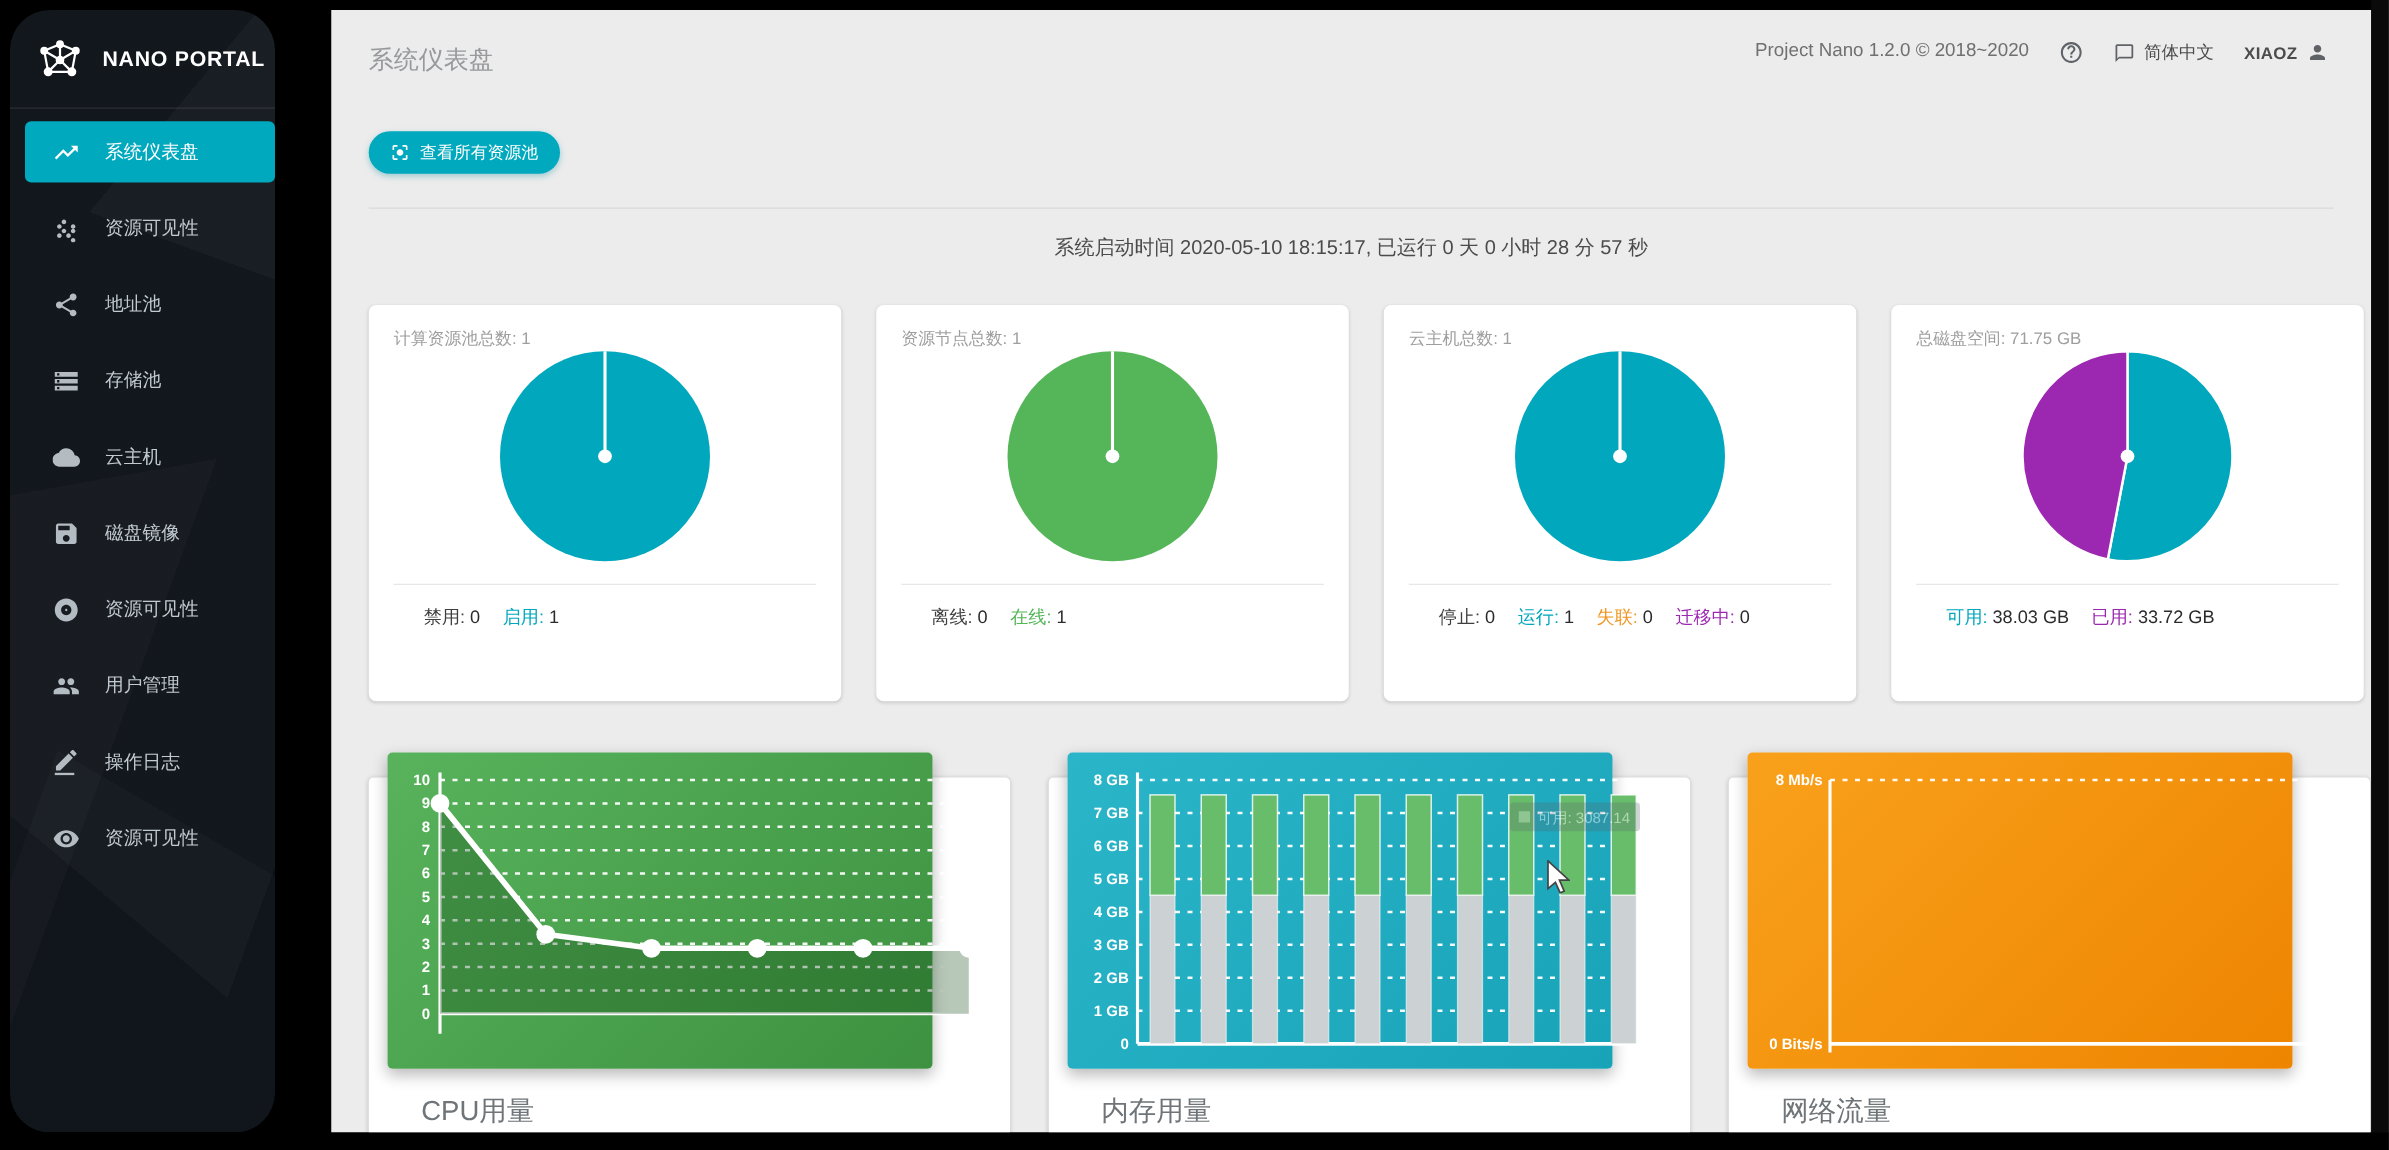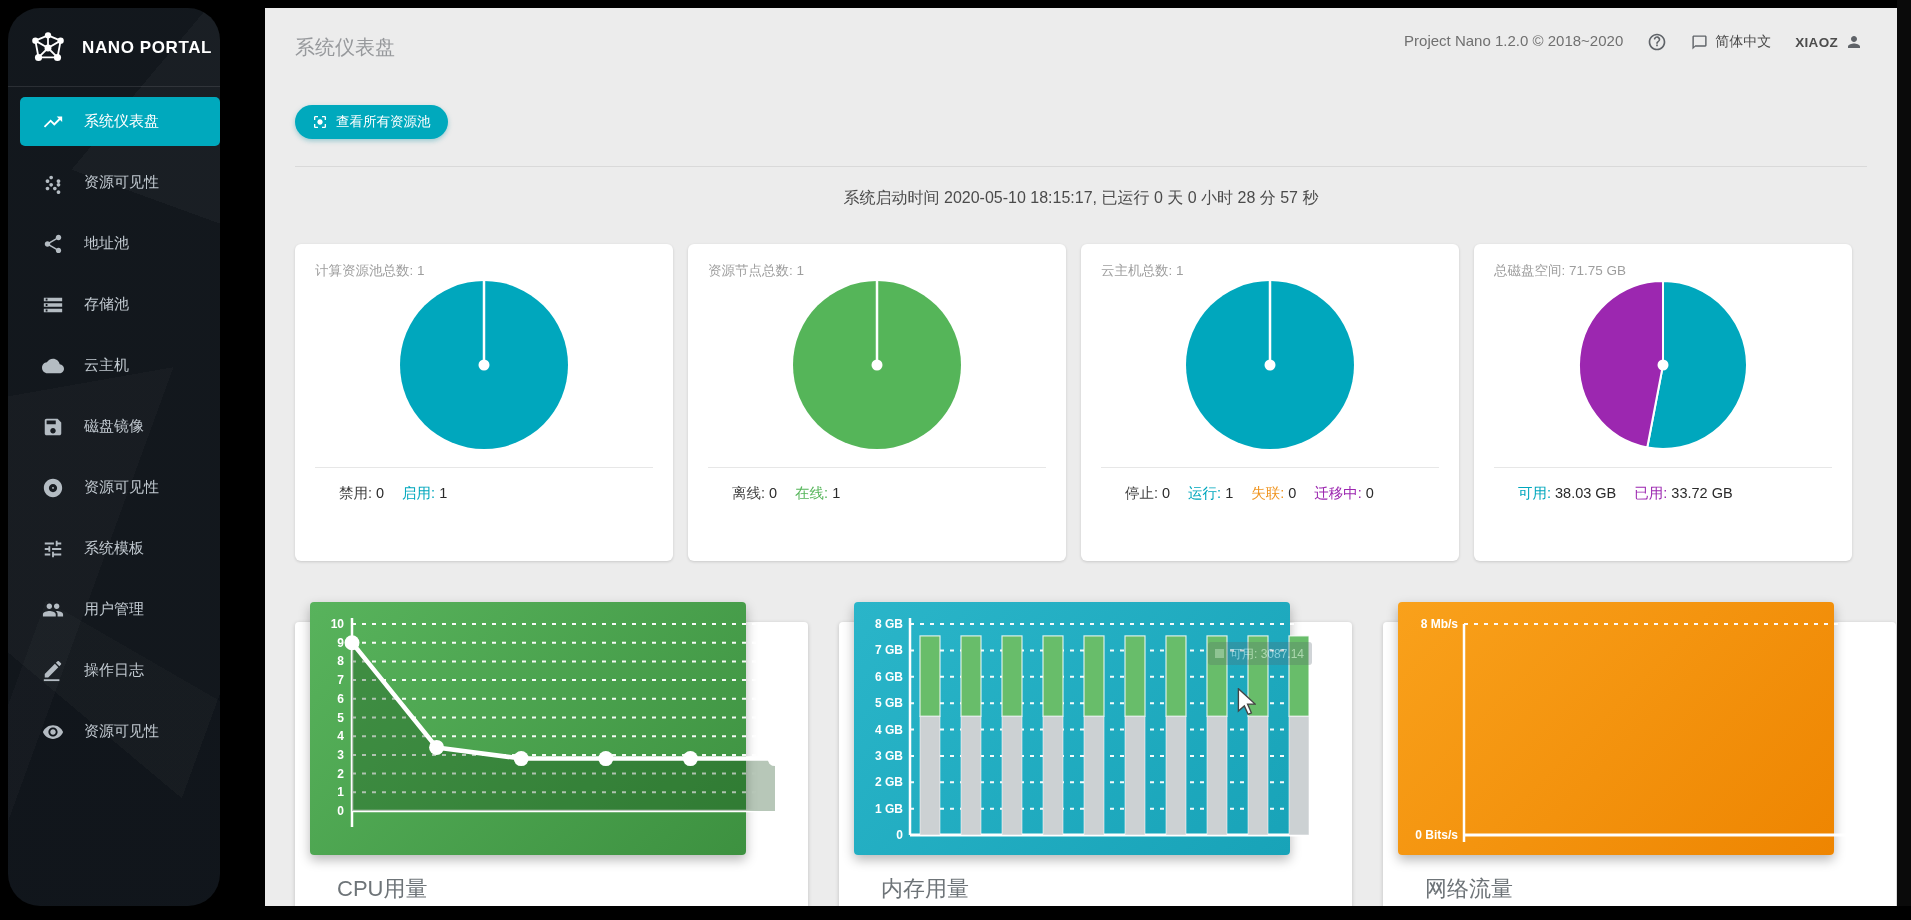--- a/index.html
+++ b/index.html
@@ -55,21 +55,21 @@
     position:absolute;left:30px;top:97px;height:34px;border:none;border-radius:17px;
     background:#00a9bd;color:#fff;font-size:13.5px;font-family:inherit;
     display:inline-flex;align-items:center;gap:8px;padding:0 17px;cursor:pointer;
     box-shadow:0 2px 5px rgba(0,140,160,.35);
   }
   .pool-btn .pb-icon{width:16px;height:16px;}
   .content-divider{position:absolute;left:30px;right:30px;top:158px;height:1px;background:#d9d9d9;}
   .status-line{position:absolute;left:0;right:0;top:180px;text-align:center;font-size:16px;color:#4b4b4b;}
 
   
-  .cards-row{position:absolute;left:30px;top:236px;display:flex;gap:15px;}
+  .cards-row{position:absolute;left:30px;top:236px;display:flex;gap:28px;}
   .sum-card{
     position:relative;width:378px;height:317px;background:#fff;border-radius:6px;
     box-shadow:0 1px 3px rgba(0,0,0,.15);
   }
   .sum-title{position:absolute;left:20px;top:18px;font-size:13.5px;color:#9e9e9e;}
   .sum-pie{position:absolute;top:26px;left:50%;transform:translateX(-50%);}
   .sum-divider{position:absolute;left:20px;right:20px;top:223px;height:1px;background:#e7e7e7;}
   .sum-footer{position:absolute;left:44px;top:240px;display:flex;gap:18px;font-size:14.5px;}
   .sum-footer .leg-val{color:#2b2b2b;margin-left:4px;}
 
@@ -158,26 +158,20 @@
         <span class="mi-icon"><svg viewBox="0 0 24 24" fill="currentColor" width="22" height="22">
             <path d="M17 3H5c-1.11 0-2 .9-2 2v14c0 1.1.89 2 2 2h14c1.1 0 2-.9 2-2V7l-4-4zm-5 16c-1.66 0-3-1.34-3-3s1.34-3 3-3 3 1.34 3 3-1.34 3-3 3zm3-10H5V5h10v4z"></path>
           </svg></span>
         <span>磁盘镜像</span>
       </div>
       <div class="menu-item">
         <span class="mi-icon"><svg viewBox="0 0 24 24" fill="currentColor" width="22" height="22">
             <path d="M12 2C6.48 2 2 6.48 2 12s4.48 10 10 10 10-4.48 10-10S17.52 2 12 2zm0 14.5c-2.49 0-4.5-2.01-4.5-4.5S9.51 7.5 12 7.5s4.5 2.01 4.5 4.5-2.01 4.5-4.5 4.5zm0-5.5c-.55 0-1 .45-1 1s.45 1 1 1 1-.45 1-1-.45-1-1-1z"></path>
           </svg></span>
         <span>资源可见性</span>
-      </div>
-      <div class="menu-item">
-        <span class="mi-icon"><svg viewBox="0 0 24 24" fill="currentColor" width="22" height="22">
-            <path d="M3 17v2h6v-2H3zM3 5v2h10V5H3zm10 16v-2h8v-2h-8v-2h-2v6h2zM7 9v2H3v2h4v2h2V9H7zm14 4v-2H11v2h10zm-6-4h2V7h4V5h-4V3h-2v6z"></path>
-          </svg></span>
-        <span>系统模板</span>
       </div>
       <div class="menu-item">
         <span class="mi-icon"><svg viewBox="0 0 24 24" fill="currentColor" width="22" height="22">
             <path d="M16 11c1.66 0 2.99-1.34 2.99-3S17.66 5 16 5c-1.66 0-3 1.34-3 3s1.34 3 3 3zm-8 0c1.66 0 2.99-1.34 2.99-3S9.66 5 8 5C6.34 5 5 6.34 5 8s1.34 3 3 3zm0 2c-2.33 0-7 1.17-7 3.5V19h14v-2.5c0-2.33-4.67-3.5-7-3.5zm8 0c-.29 0-.62.02-.97.05 1.16.84 1.97 1.97 1.97 3.45V19h6v-2.5c0-2.33-4.67-3.5-7-3.5z"></path>
           </svg></span>
         <span>用户管理</span>
       </div>
       <div class="menu-item">
         <span class="mi-icon"><svg viewBox="0 0 24 24" fill="currentColor" width="22" height="22">
             <path d="M3 15.25V19h3.75L17.81 7.94l-3.75-3.75L3 15.25zM20.71 5.04c.39-.39.39-1.02 0-1.41L18.37 1.29c-.39-.39-1.02-.39-1.41 0l-1.83 1.83 3.75 3.75 1.83-1.83z"></path>

